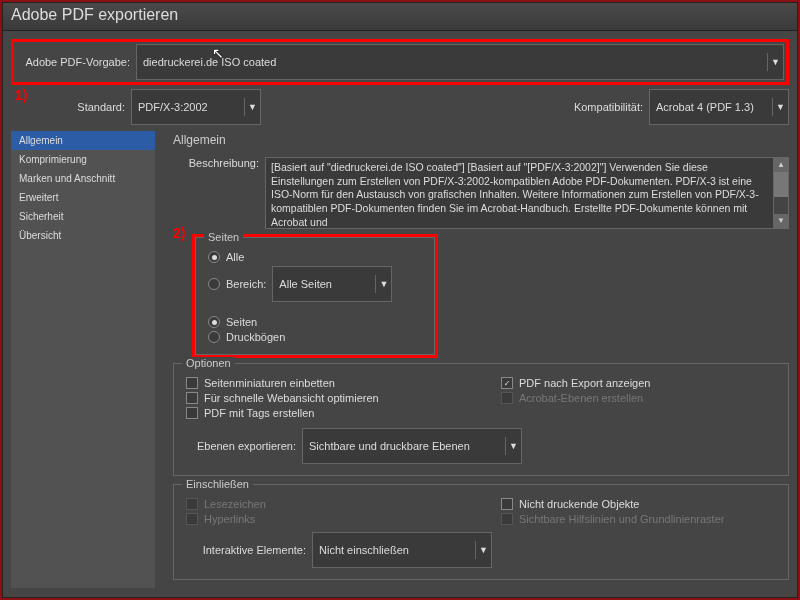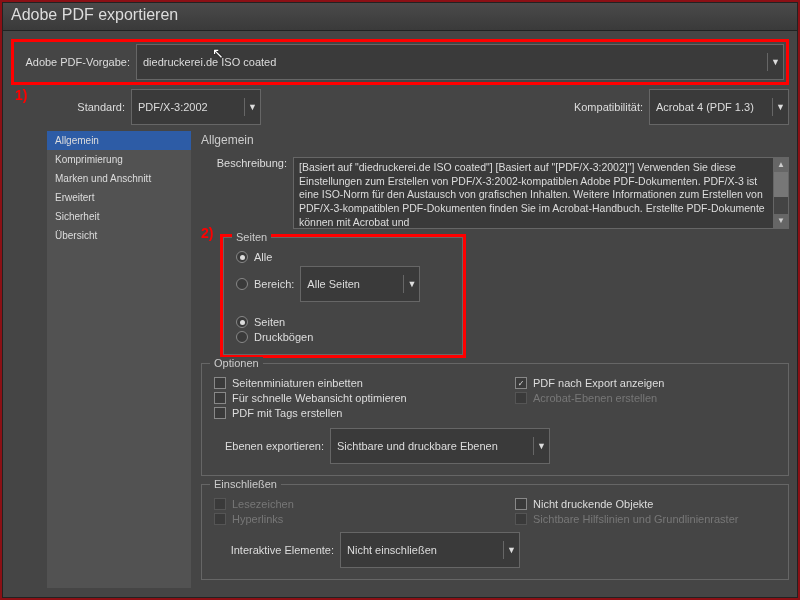--- a/index.html
+++ b/index.html
@@ -8,21 +8,21 @@
 .titlebar { height: 28px; background: linear-gradient(#4a4a4a,#3a3a3a); color: #ddd; font-size: 16px; padding: 3px 8px; border-bottom: 1px solid #222; }
 .content { padding: 8px; }
 .row { display: flex; align-items: center; font-size: 11px; color: #ddd; margin-bottom: 6px; }
 .row .label { text-align: right; padding-right: 6px; }
 .dropdown { display: flex; align-items: center; background: #3a3a3a; border: 1px solid #666; height: 36px; font-size: 11px; color: #ddd; }
 .dropdown .value { flex: 1; padding: 0 6px; white-space: nowrap; overflow: hidden; }
 .dropdown .arrow { width: 16px; text-align: center; border-left: 1px solid #666; font-size: 9px; line-height: 18px; }
 .red-box { border: 3px solid #ff0000; }
 .preset-row { padding: 2px; margin-bottom: 2px; }
 .annot { color: #ff0000; font-size: 14px; font-weight: bold; margin: 2px 0 4px 4px; }
-.main { display: flex; gap: 10px; margin-top: 4px; margin-left: 36px; }
+.main { display: flex; gap: 18px; margin-top: 4px; }
 .sidebar { width: 144px; background: #525252; }
 .side-item { font-size: 10px; color: #ddd; padding: 4px 8px; cursor: pointer; }
 .side-item.active { background: #2d5ca6; }
 .panel { flex: 1; color: #ddd; font-size: 11px; }
 .panel-head { font-size: 12px; color: #ccc; margin: 2px 0 10px 0; }
 .desc-row { display: flex; gap: 6px; margin-bottom: 8px; }
 .desc-box { flex: 1; display: flex; background: #3a3a3a; border: 1px solid #666; height: 72px; }
 .desc-text { flex: 1; font-size: 10.5px; color: #ddd; padding: 3px 5px; line-height: 1.3; }
 .scrollbar { width: 15px; background: #555; display: flex; flex-direction: column; border-left: 1px solid #666; }
 .sb-btn { height: 14px; background: #666; font-size: 8px; color: #ccc; text-align: center; line-height: 14px; }

